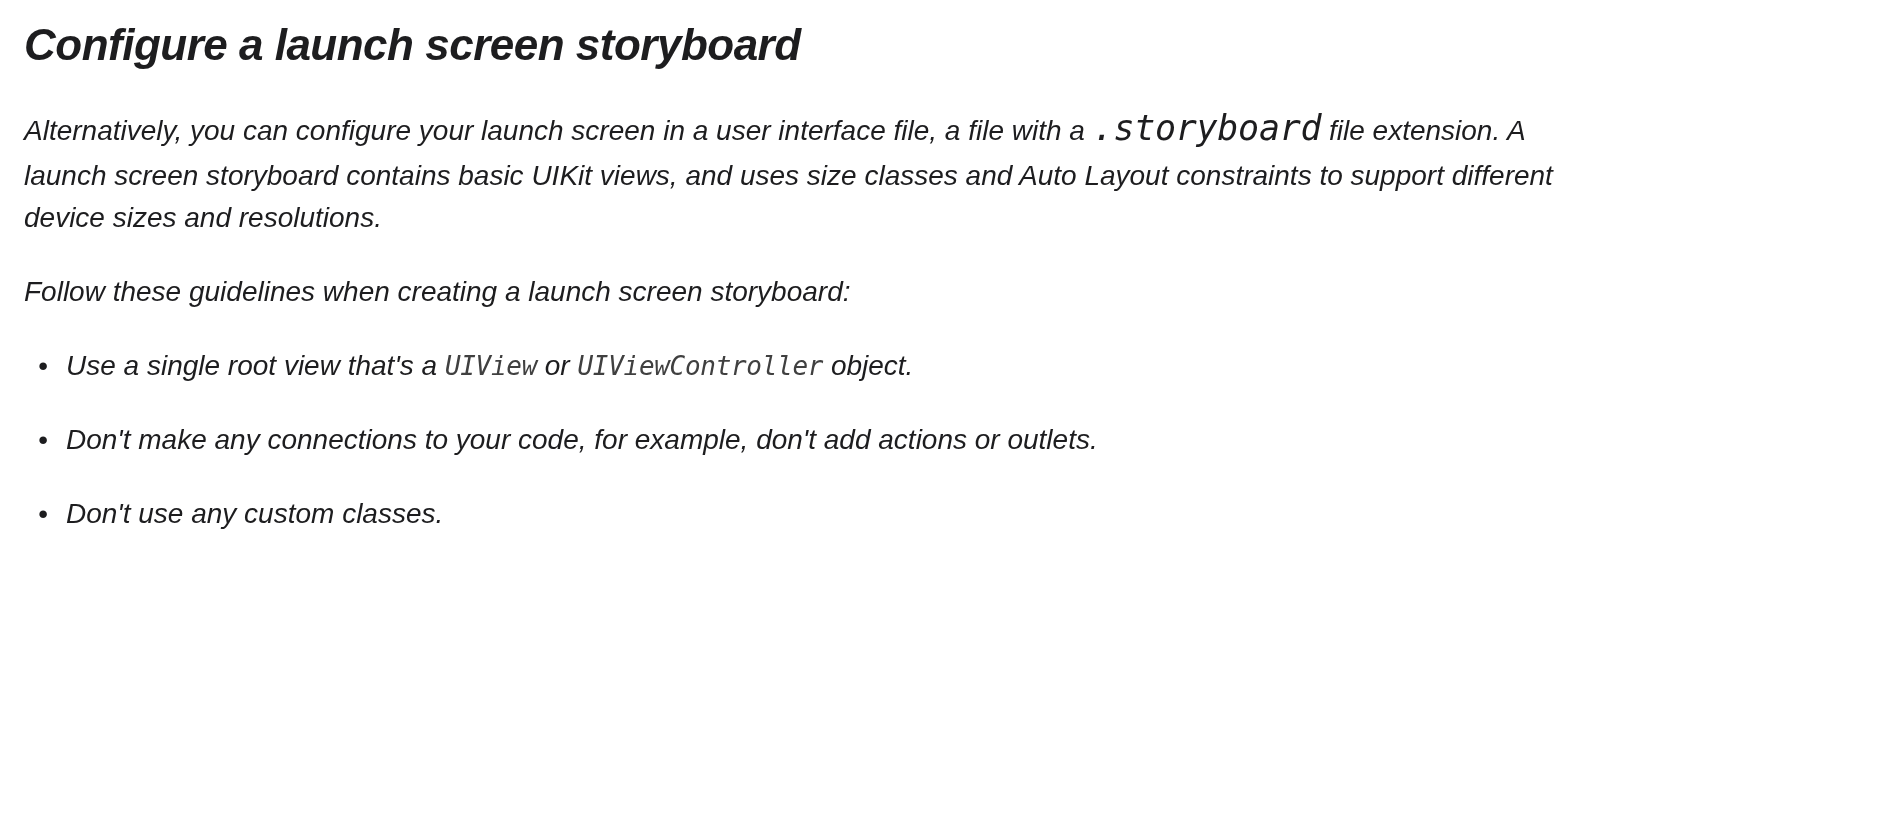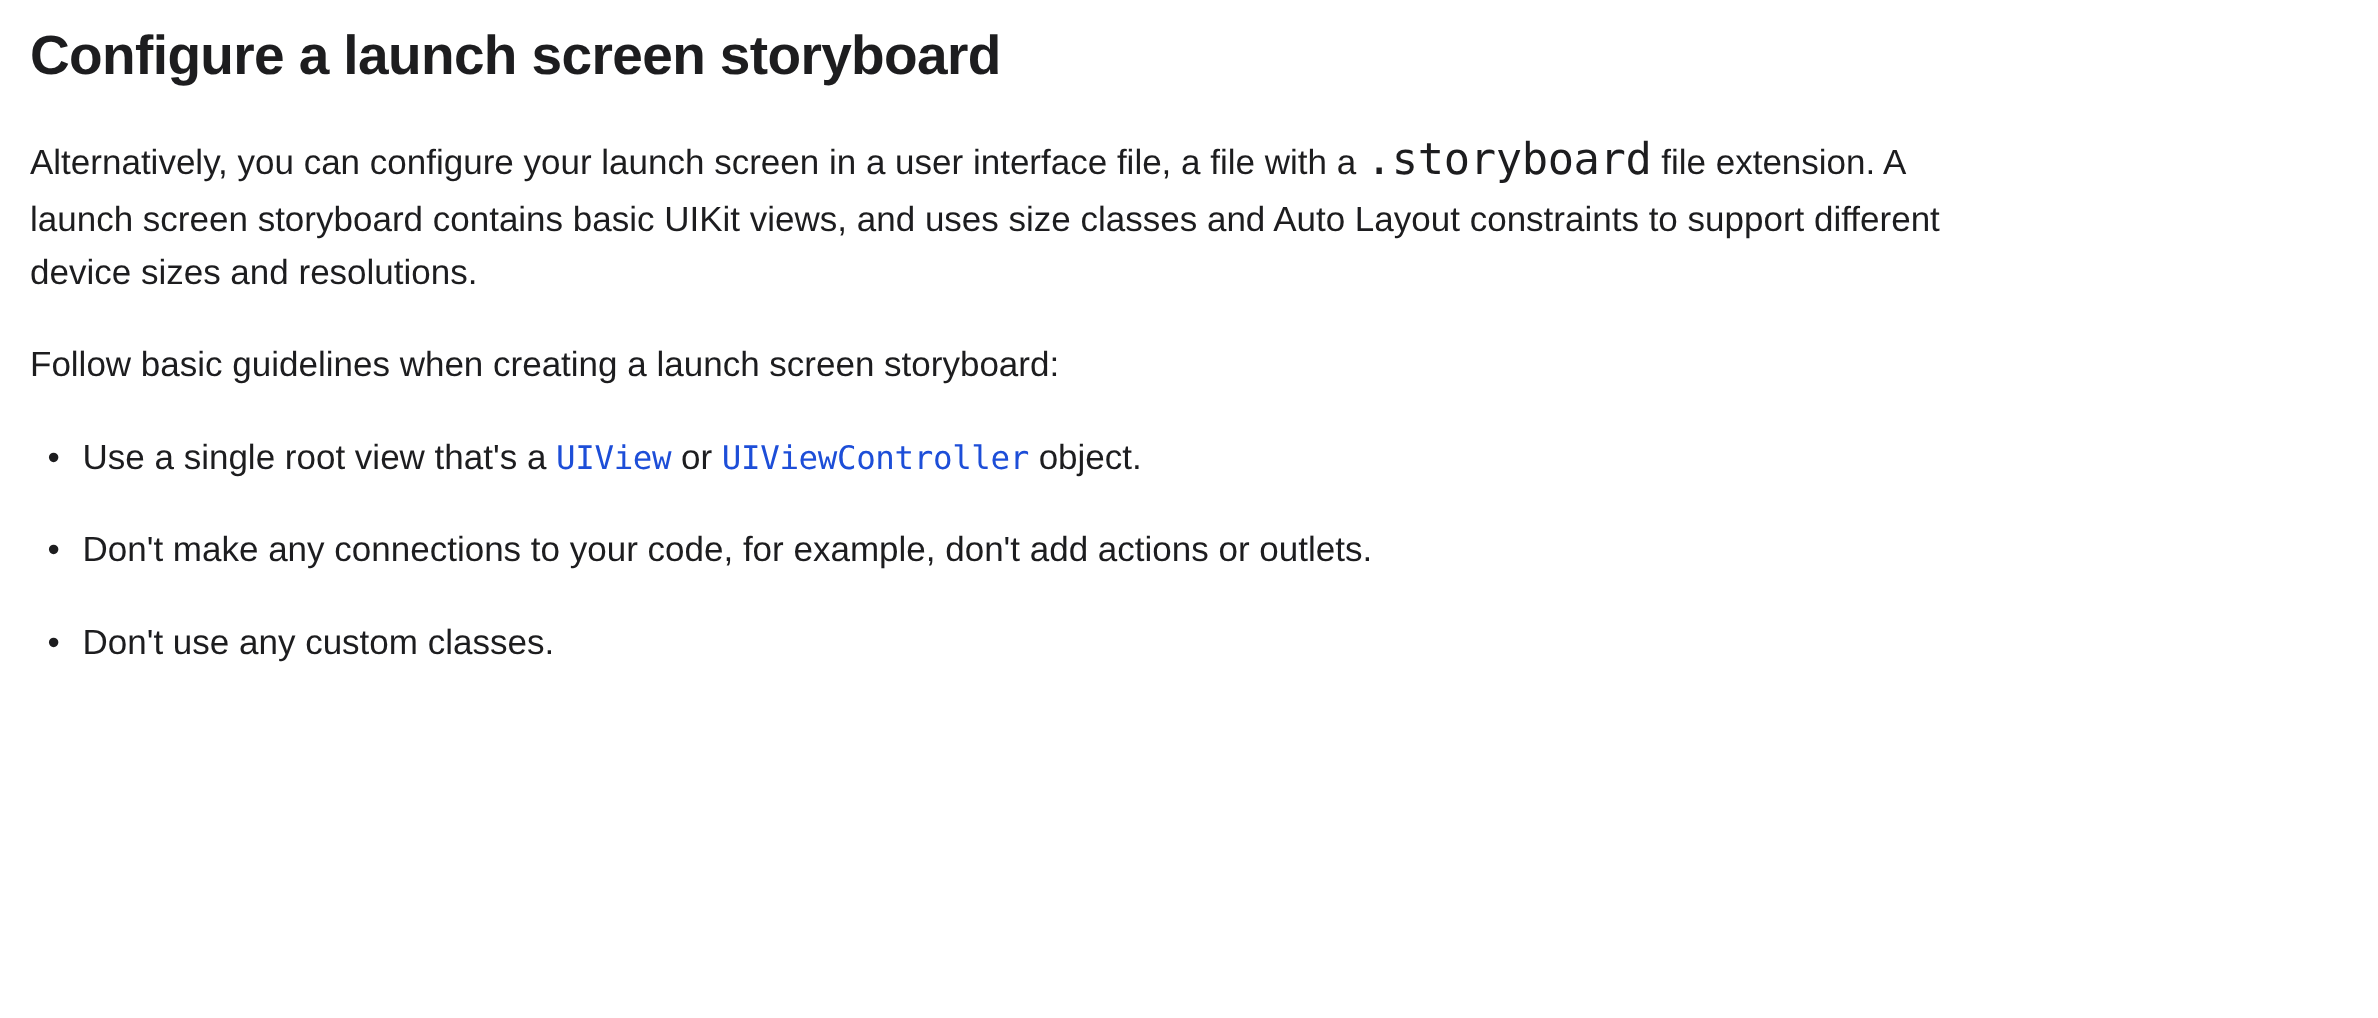--- a/index.html
+++ b/index.html
@@ -1,18 +1,19 @@
 <!DOCTYPE html>
 <html><head>
   <meta charset="utf-8">
   <style>
     * {
       margin: 0;
       padding: 0;
       box-sizing: border-box;
+      font-style: italic;
     }
     body {
       font-family: -apple-system, BlinkMacSystemFont, "Segoe UI", Helvetica, Arial, sans-serif;
       background: #ffffff;
       color: #1d1d1f;
       padding: 20px 24px;
       width: 1902px;
       height: 814px;
       -webkit-font-smoothing: antialiased;
     }
@@ -49,37 +50,37 @@
     }
     li::before {
       content: "•";
       position: absolute;
       left: 0;
       top: 0;
       font-size: 28px;
       color: #1d1d1f;
     }
     a.doc-link {
-      color: #1d4ed8;
+      color: #404040;
       text-decoration: none;
       font-family: "SF Mono", ui-monospace, Menlo, Monaco, Consolas, monospace;
       font-size: 26px;
       letter-spacing: -0.3px;
     }
   </style>
 </head>
 <body>
 
 <h2>Configure a launch screen storyboard</h2>
 
 <p>
   <span>Alternatively, you can configure your launch screen in a user interface file, a file with a </span><code class="inline">.storyboard</code><span> file extension. A launch screen storyboard contains basic UIKit views, and uses size classes and Auto Layout constraints to support different device sizes and resolutions.</span>
 </p>
 
-<p>Follow basic guidelines when creating a launch screen storyboard:</p>
+<p>Follow these guidelines when creating a launch screen storyboard:</p>
 
 <ul>
   <li>
     <span>Use a single root view that's a </span><a href="#" class="doc-link">UIView</a><span> or </span><a href="#" class="doc-link">UIViewController</a><span> object.</span>
   </li>
   <li>Don't make any connections to your code, for example, don't add actions or outlets.</li>
   <li>Don't use any custom classes.</li>
 </ul>
 
 </body></html>

